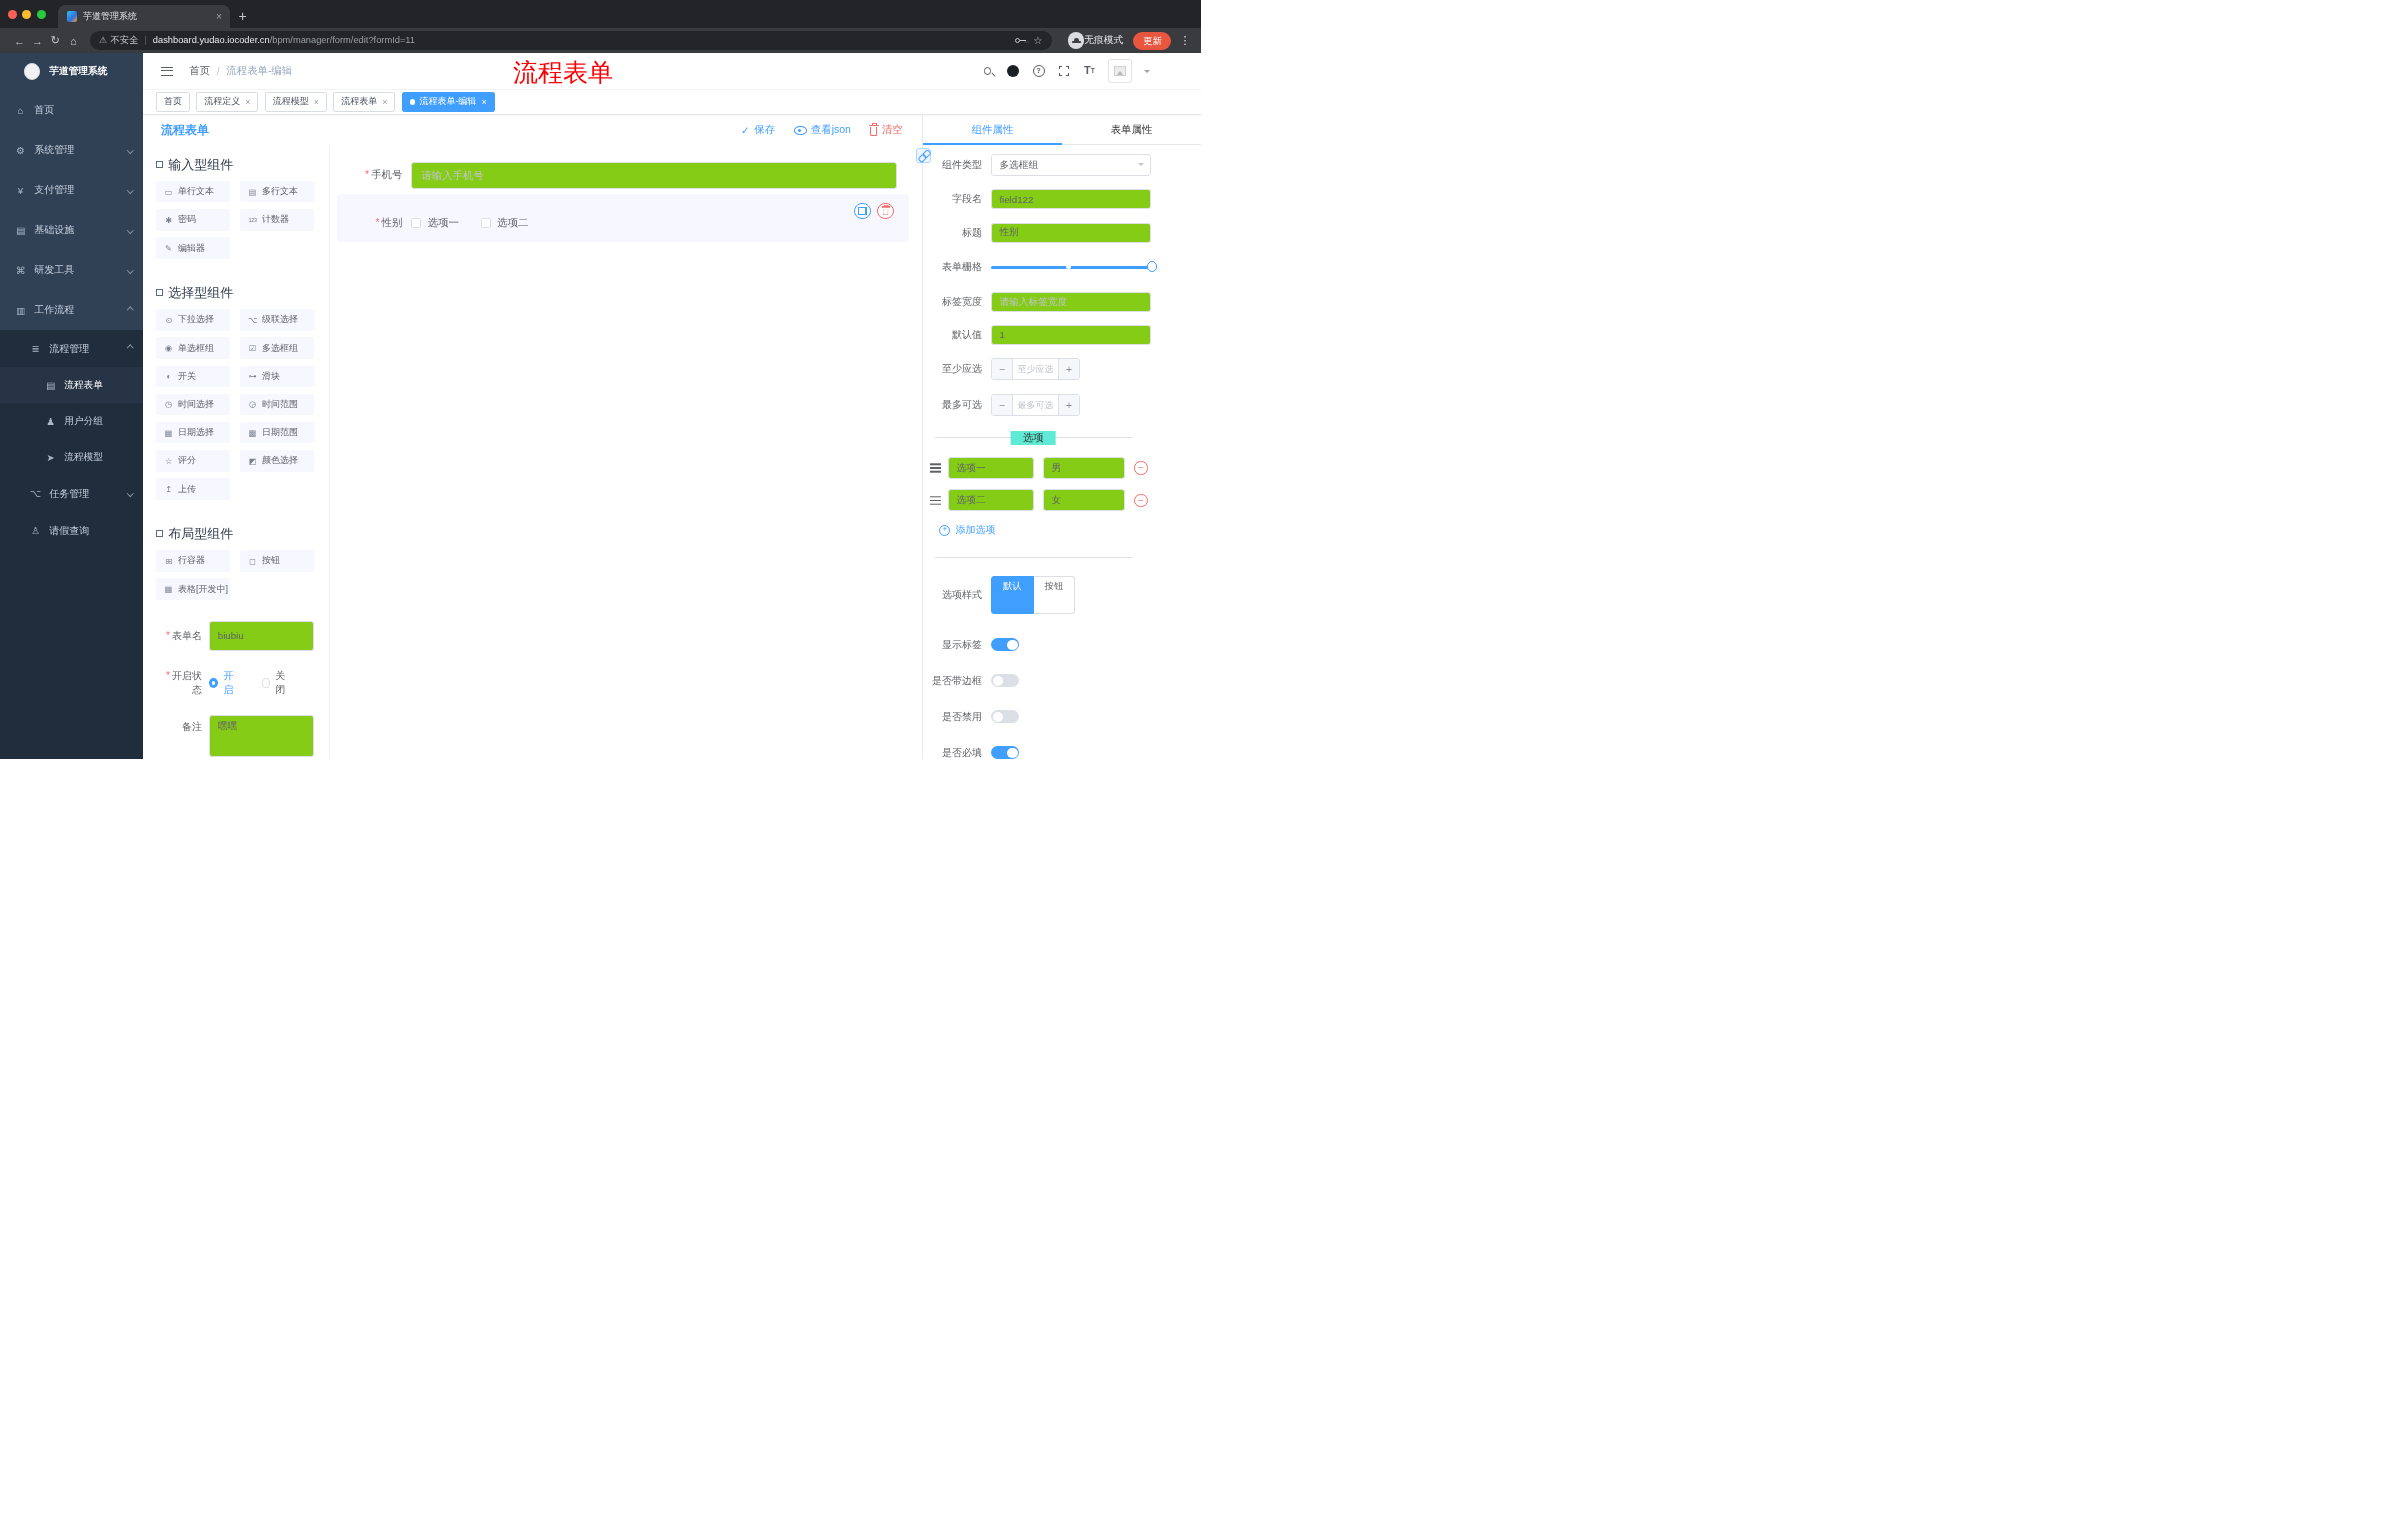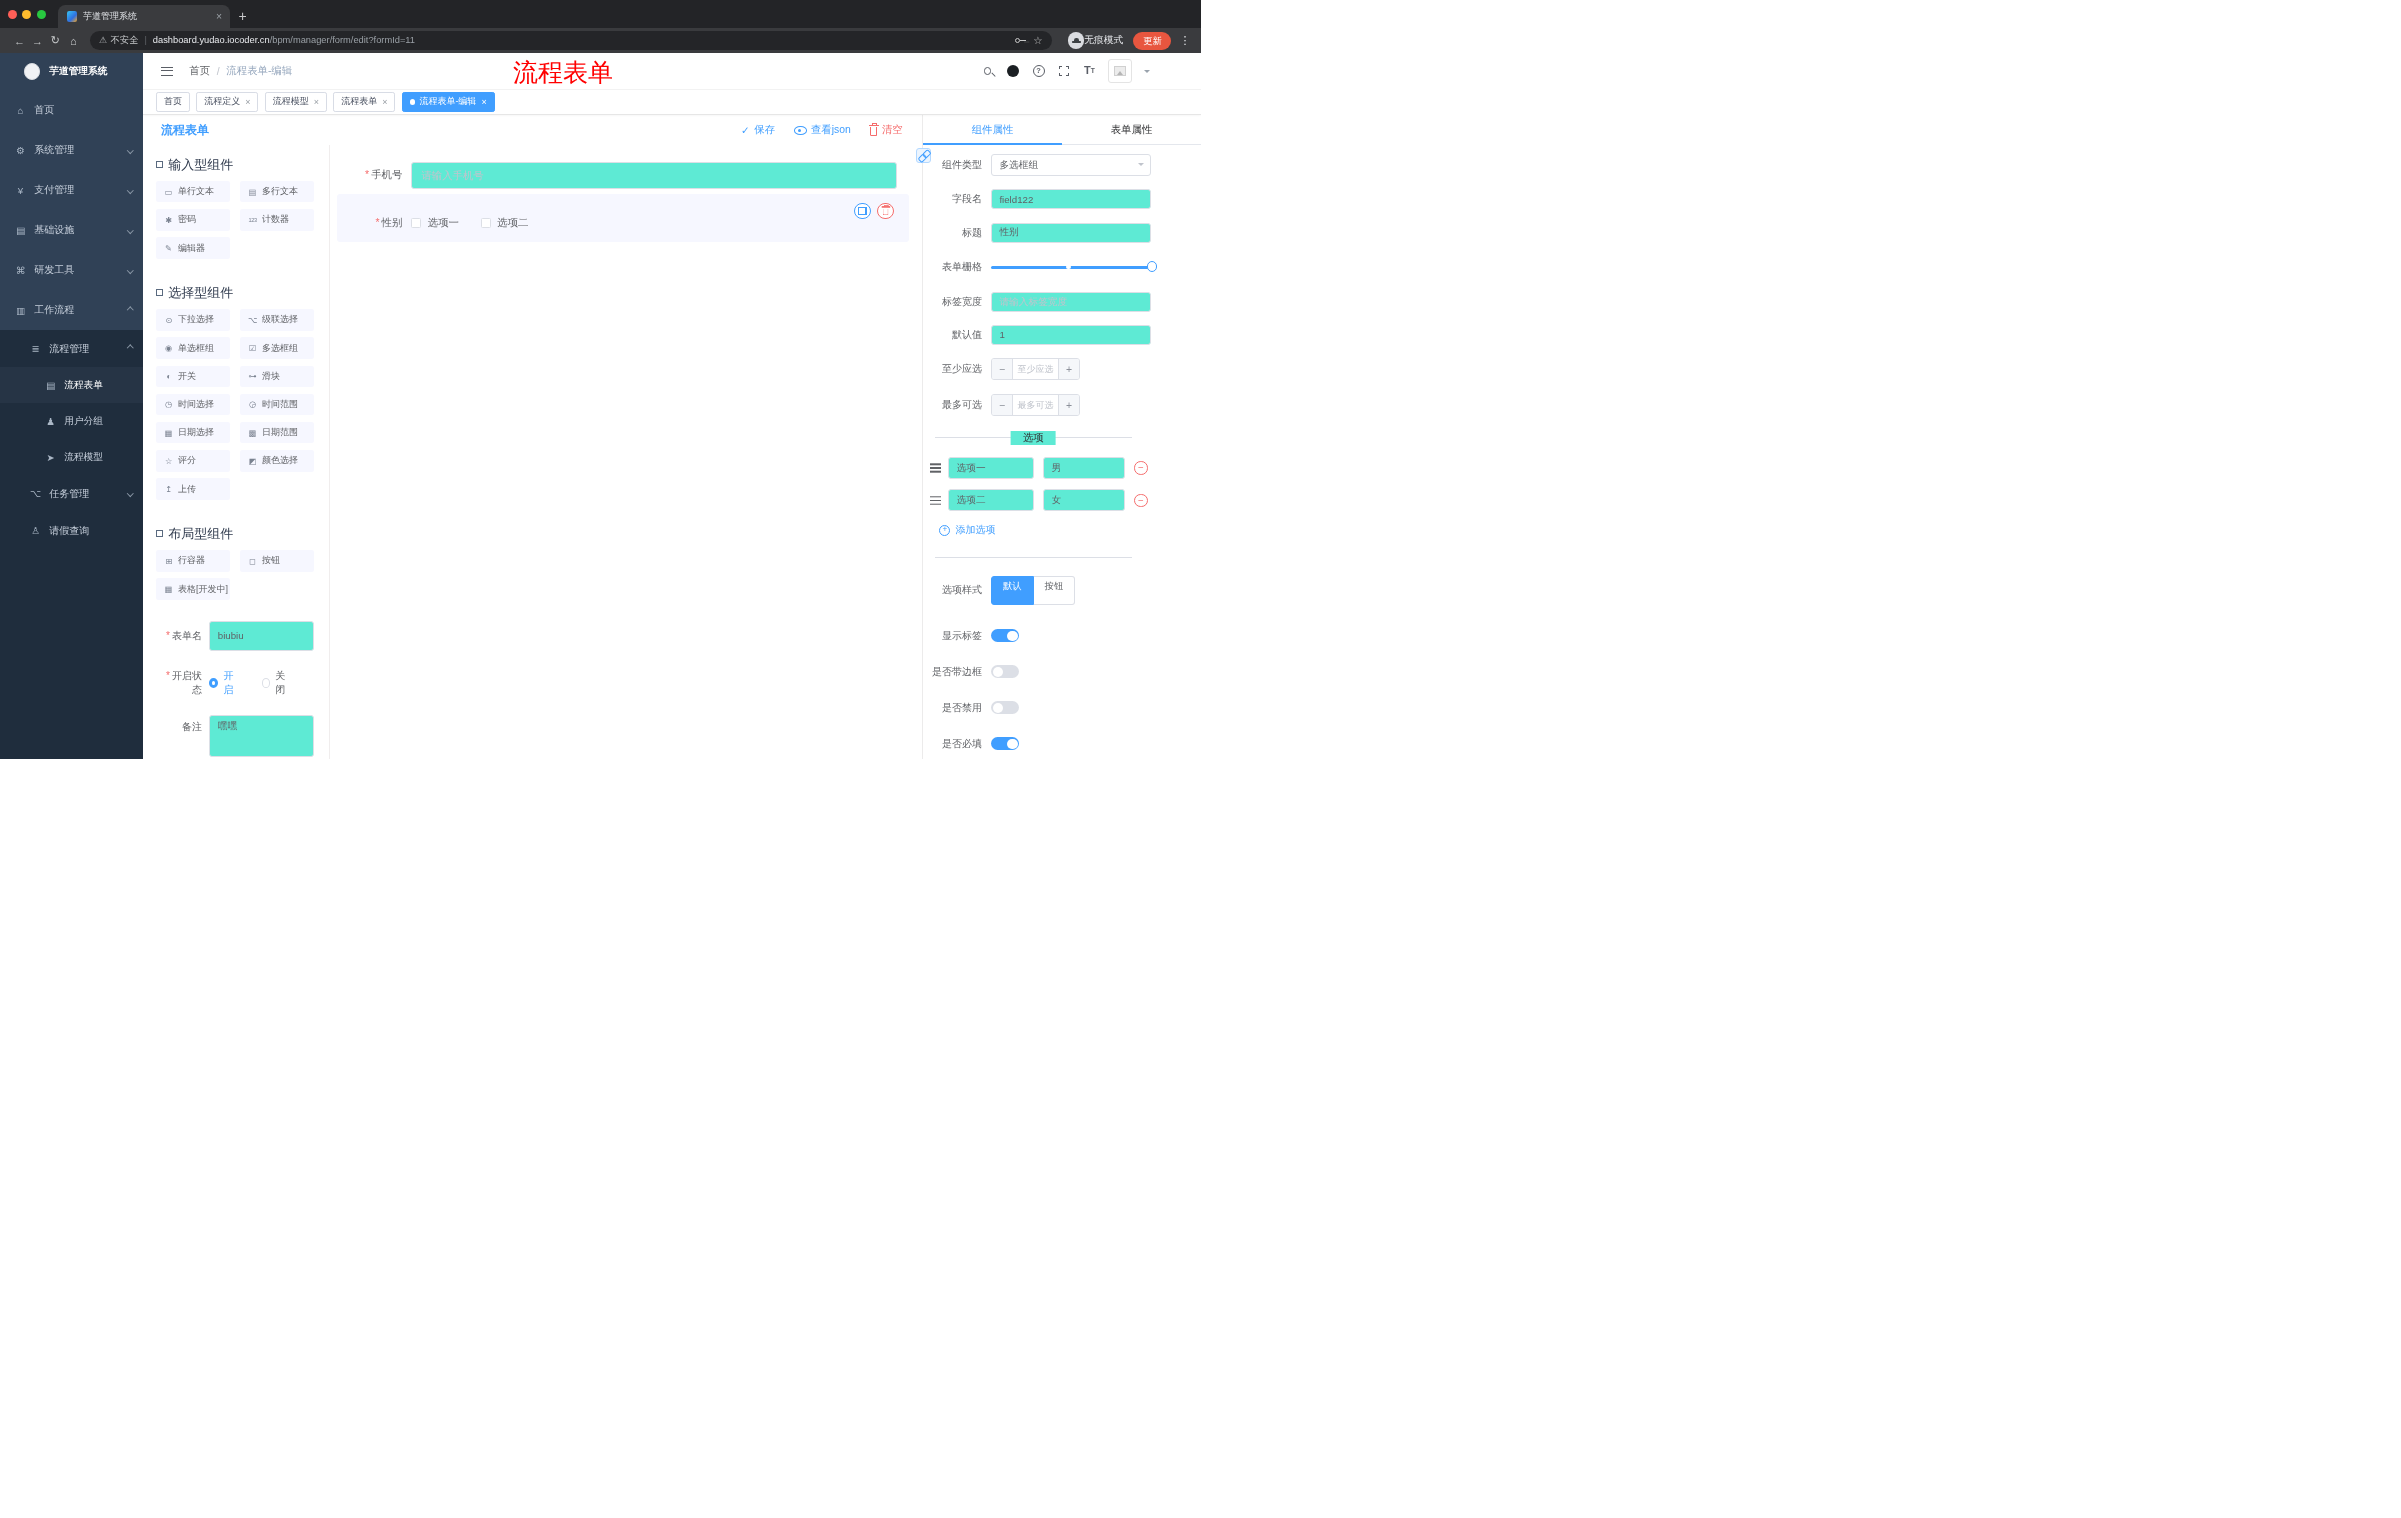--- a/index.html
+++ b/index.html
@@ -117,21 +117,21 @@
   .chip { height:21.5px; background:#f6f7ff; border-radius:2.2px; display:flex; align-items:center; padding:0 3px 0 6px; font-size:9px; color:#606266; cursor:move; white-space:nowrap; overflow:hidden; }
   .chip-icon { width:12.6px; flex:none; font-size:8.2px; color:#7a8290; text-align:center; margin-right:3px; }
   .chip-icon.tiny { font-size:5.6px; letter-spacing:-0.4px; }
 
   .meta { margin-top:21px; }
   .meta-row { display:flex; margin-bottom:18px; }
   .meta-row.center { align-items:center; }
   .meta-label { flex:0 0 53px; text-align:right; padding-right:7.4px; font-size:10px; color:#606266; padding-top:5.2px; }
   .meta-row.center .meta-label { padding-top:0; }
   .required::before { content:'*'; color:#f56c6c; margin-right:2.2px; }
-  .ipt { border:0.7px solid #dcdfe6; border-radius:3px; font-size:9.7px; color:#606266; background:#5eead4; outline:none; font-family:inherit; }
+  .ipt { border:0.7px solid #dcdfe6; border-radius:3px; font-size:9.7px; color:#606266; background:#84cc16; outline:none; font-family:inherit; }
   .ipt::placeholder { color:#c0c4cc; }
   .meta-input { flex:1; height:30px; padding:0 7.4px; min-width:0; }
   .meta-textarea { flex:1; height:42px; padding:4.5px 7.4px; resize:none; min-width:0; }
   .radio-group { display:flex; align-items:center; }
   .radio { display:flex; align-items:center; gap:5.2px; margin-right:22px; font-size:10px; cursor:pointer; }
   .radio-dot.on { width:9.7px; height:9.7px; border-radius:50%; border:3px solid #409eff; background:#fff; }
   .radio-dot.off { width:9.7px; height:9.7px; border-radius:50%; border:0.7px solid #dcdfe6; background:#fff; }
   .radio.on-label { color:#409eff; }
   .radio.off-label { color:#606266; }
 
@@ -186,21 +186,21 @@
   .p-divider.plain { margin:19.3px 56px 18px 12px; }
   .opt-row { display:flex; align-items:center; margin:0 0 10.4px 7.4px; }
   .tune-ic { width:10.4px; height:1.5px; background:#606266; box-shadow:0 -3.7px 0 #606266, 0 3.7px 0 #606266; margin-right:7.4px; flex:none; cursor:grab; }
   .opt-input1 { width:86px; height:22px; padding:0 7.4px; }
   .opt-input2 { width:82px; height:22px; padding:0 7.4px; margin-left:9px; }
   .opt-remove { width:13.4px; height:13.4px; flex:none; border-radius:50%; border:1.1px solid #f56c6c; color:#f56c6c; background:#fff; display:flex; align-items:center; justify-content:center; font-size:9.7px; line-height:1; margin-left:9px; cursor:pointer; }
   .add-opt { display:flex; align-items:center; gap:5.2px; color:#409eff; font-size:10px; margin:12px 0 0 16.3px; cursor:pointer; }
   .add-ic { width:11px; height:11px; border:0.9px solid #409eff; border-radius:50%; display:flex; align-items:center; justify-content:center; font-size:8.2px; line-height:1; }
   .style-row { margin-bottom:24px; }
   .rb-group { display:flex; }
-  .rb { height:29px; line-height:19.3px; padding:0 11px; border:0.7px solid #dcdfe6; background:#fff; color:#606266; font-size:9.3px; cursor:pointer; white-space:nowrap; }
+  .rb { height:38px; line-height:19.3px; padding:0 11px; border:0.7px solid #dcdfe6; background:#fff; color:#606266; font-size:9.3px; cursor:pointer; white-space:nowrap; }
   .rb.first { border-radius:3px 0 0 3px; }
   .rb.last { border-radius:0 3px 3px 0; border-left:none; }
   .rb.active { background:#409eff; border-color:#409eff; color:#fff; }
   .switch-row { margin-bottom:22px; }
   .switch { width:28px; height:13.4px; border-radius:6.7px; position:relative; cursor:pointer; flex:none; }
   .switch.on { background:#409eff; }
   .switch.off { background:#dcdfe6; }
   .switch::after { content:''; position:absolute; top:1.5px; width:10.4px; height:10.4px; border-radius:50%; background:#fff; }
   .switch.on::after { right:1.5px; }
   .switch.off::after { left:1.5px; }

